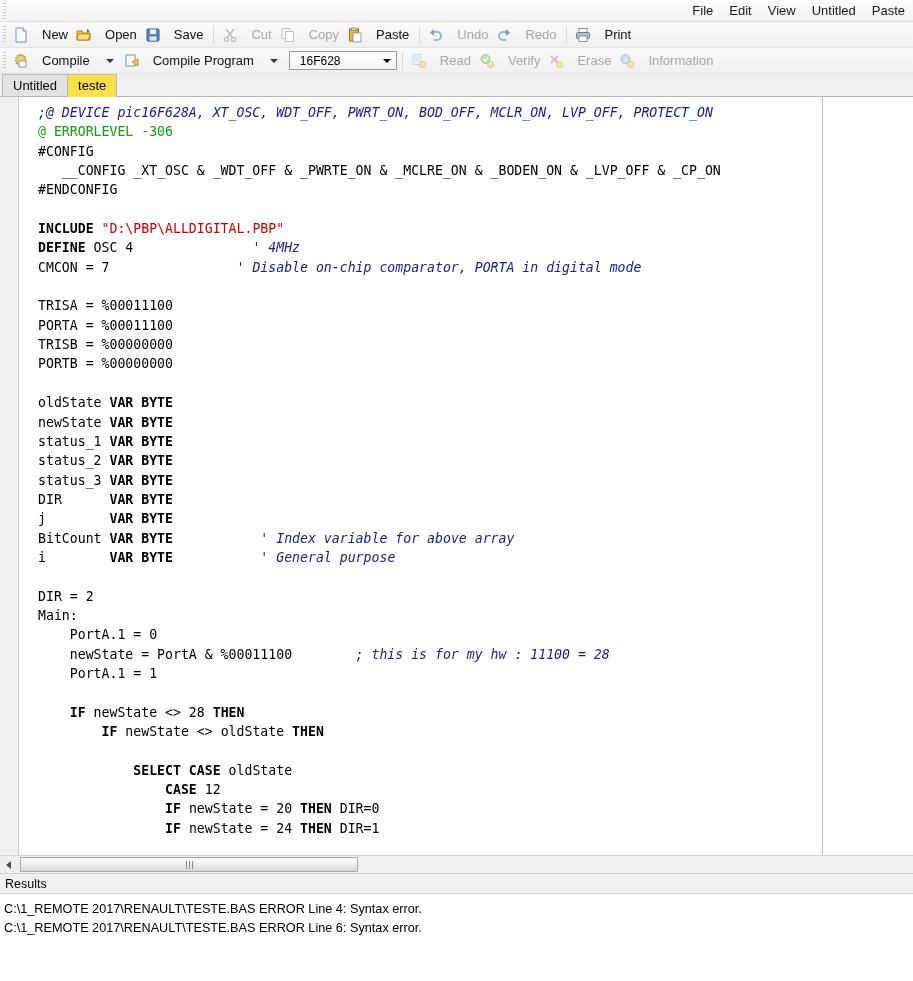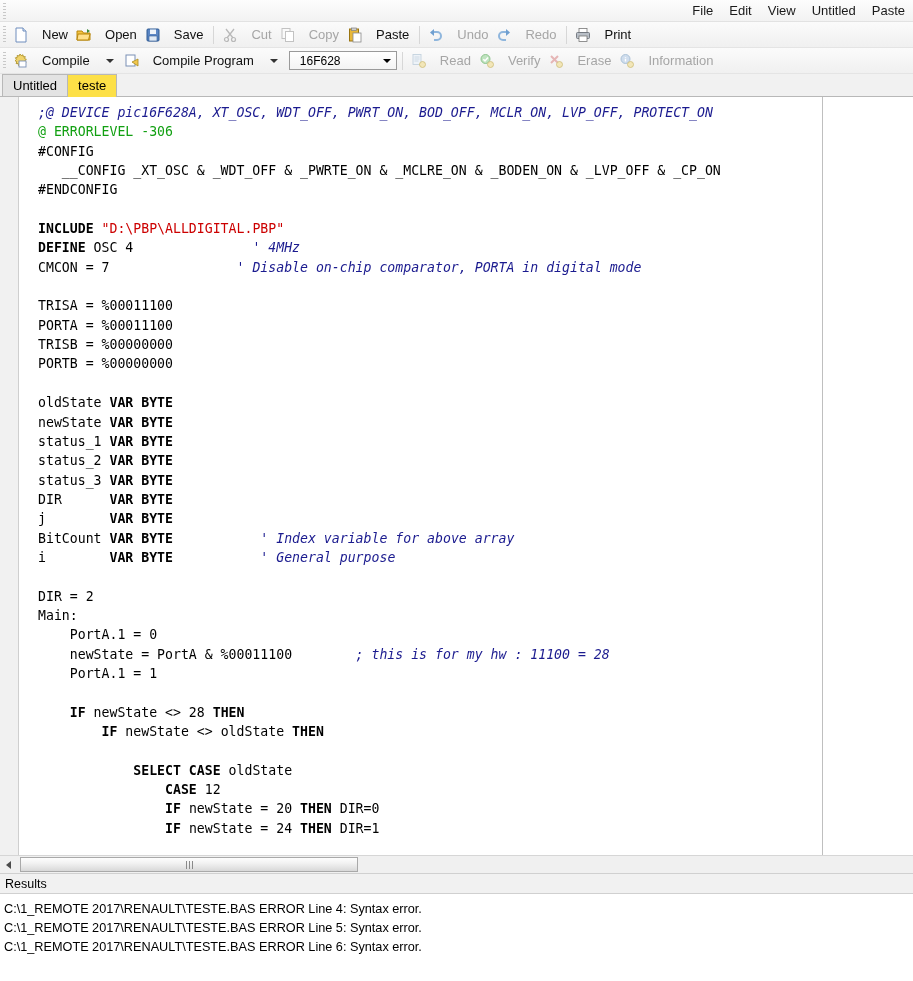--- a/index.html
+++ b/index.html
@@ -437,17 +437,16 @@
     <div class="hs-thumb" id="hs-thumb" style="left: 20px; width: 338px;">
       <span class="hs-grip"></span>
     </div>
   </div>
 
   <div class="results-header">
     <span>Results</span>
   </div>
   <div class="results-body">
     <div class="result-line">C:\1_REMOTE 2017\RENAULT\TESTE.BAS ERROR Line 4: Syntax error.</div>
-    <div class="result-line">C:\1_REMOTE 2017\RENAULT\TESTE.BAS ERROR Line 5: Syntax error.</div>
     <div class="result-line">C:\1_REMOTE 2017\RENAULT\TESTE.BAS ERROR Line 6: Syntax error.</div>
   </div>
 
 </div>
 
 </body></html>

